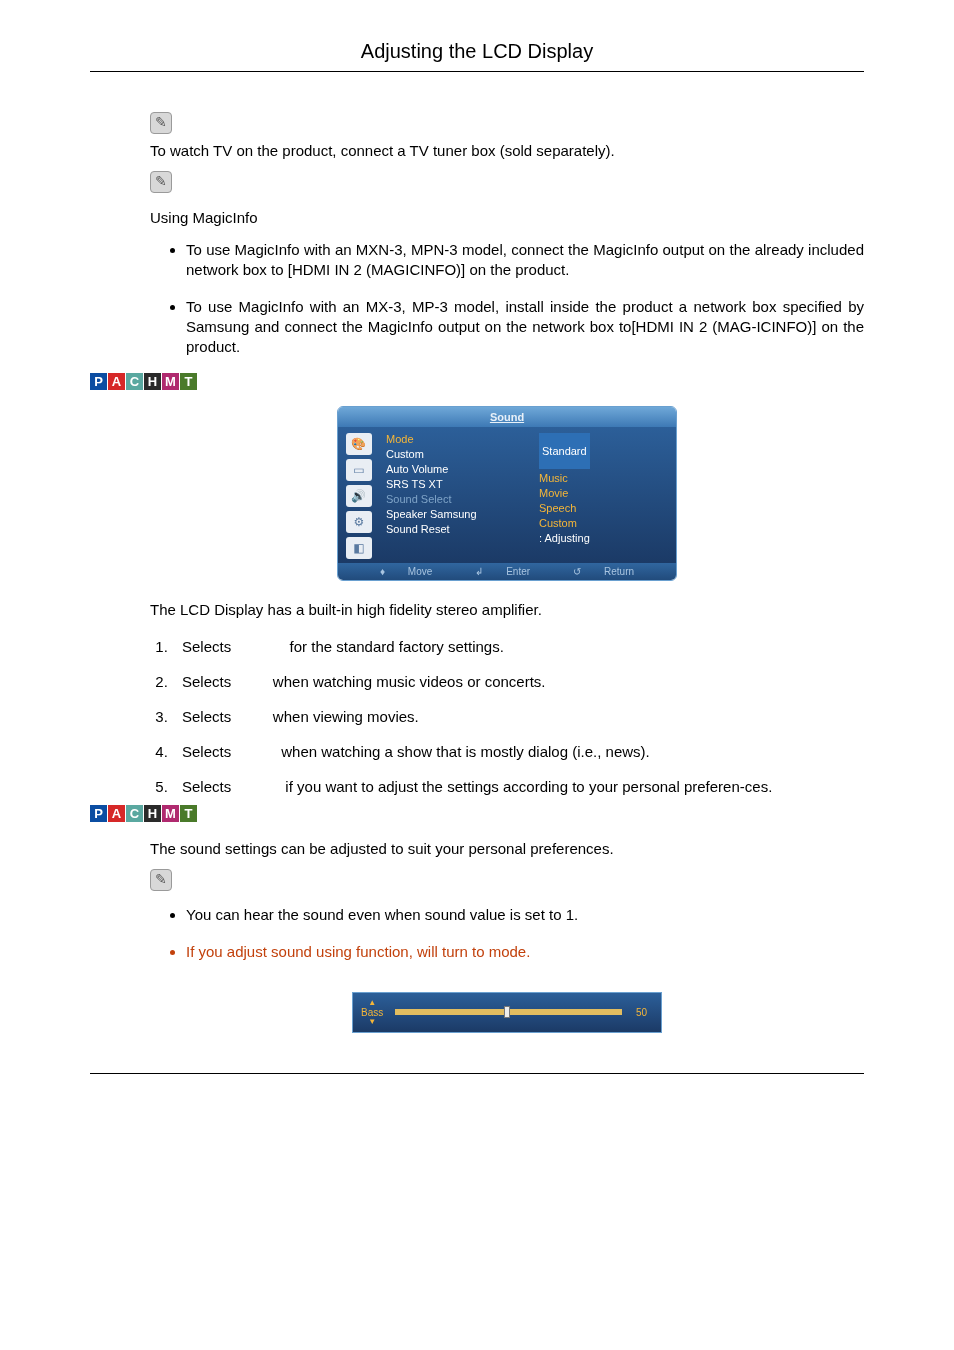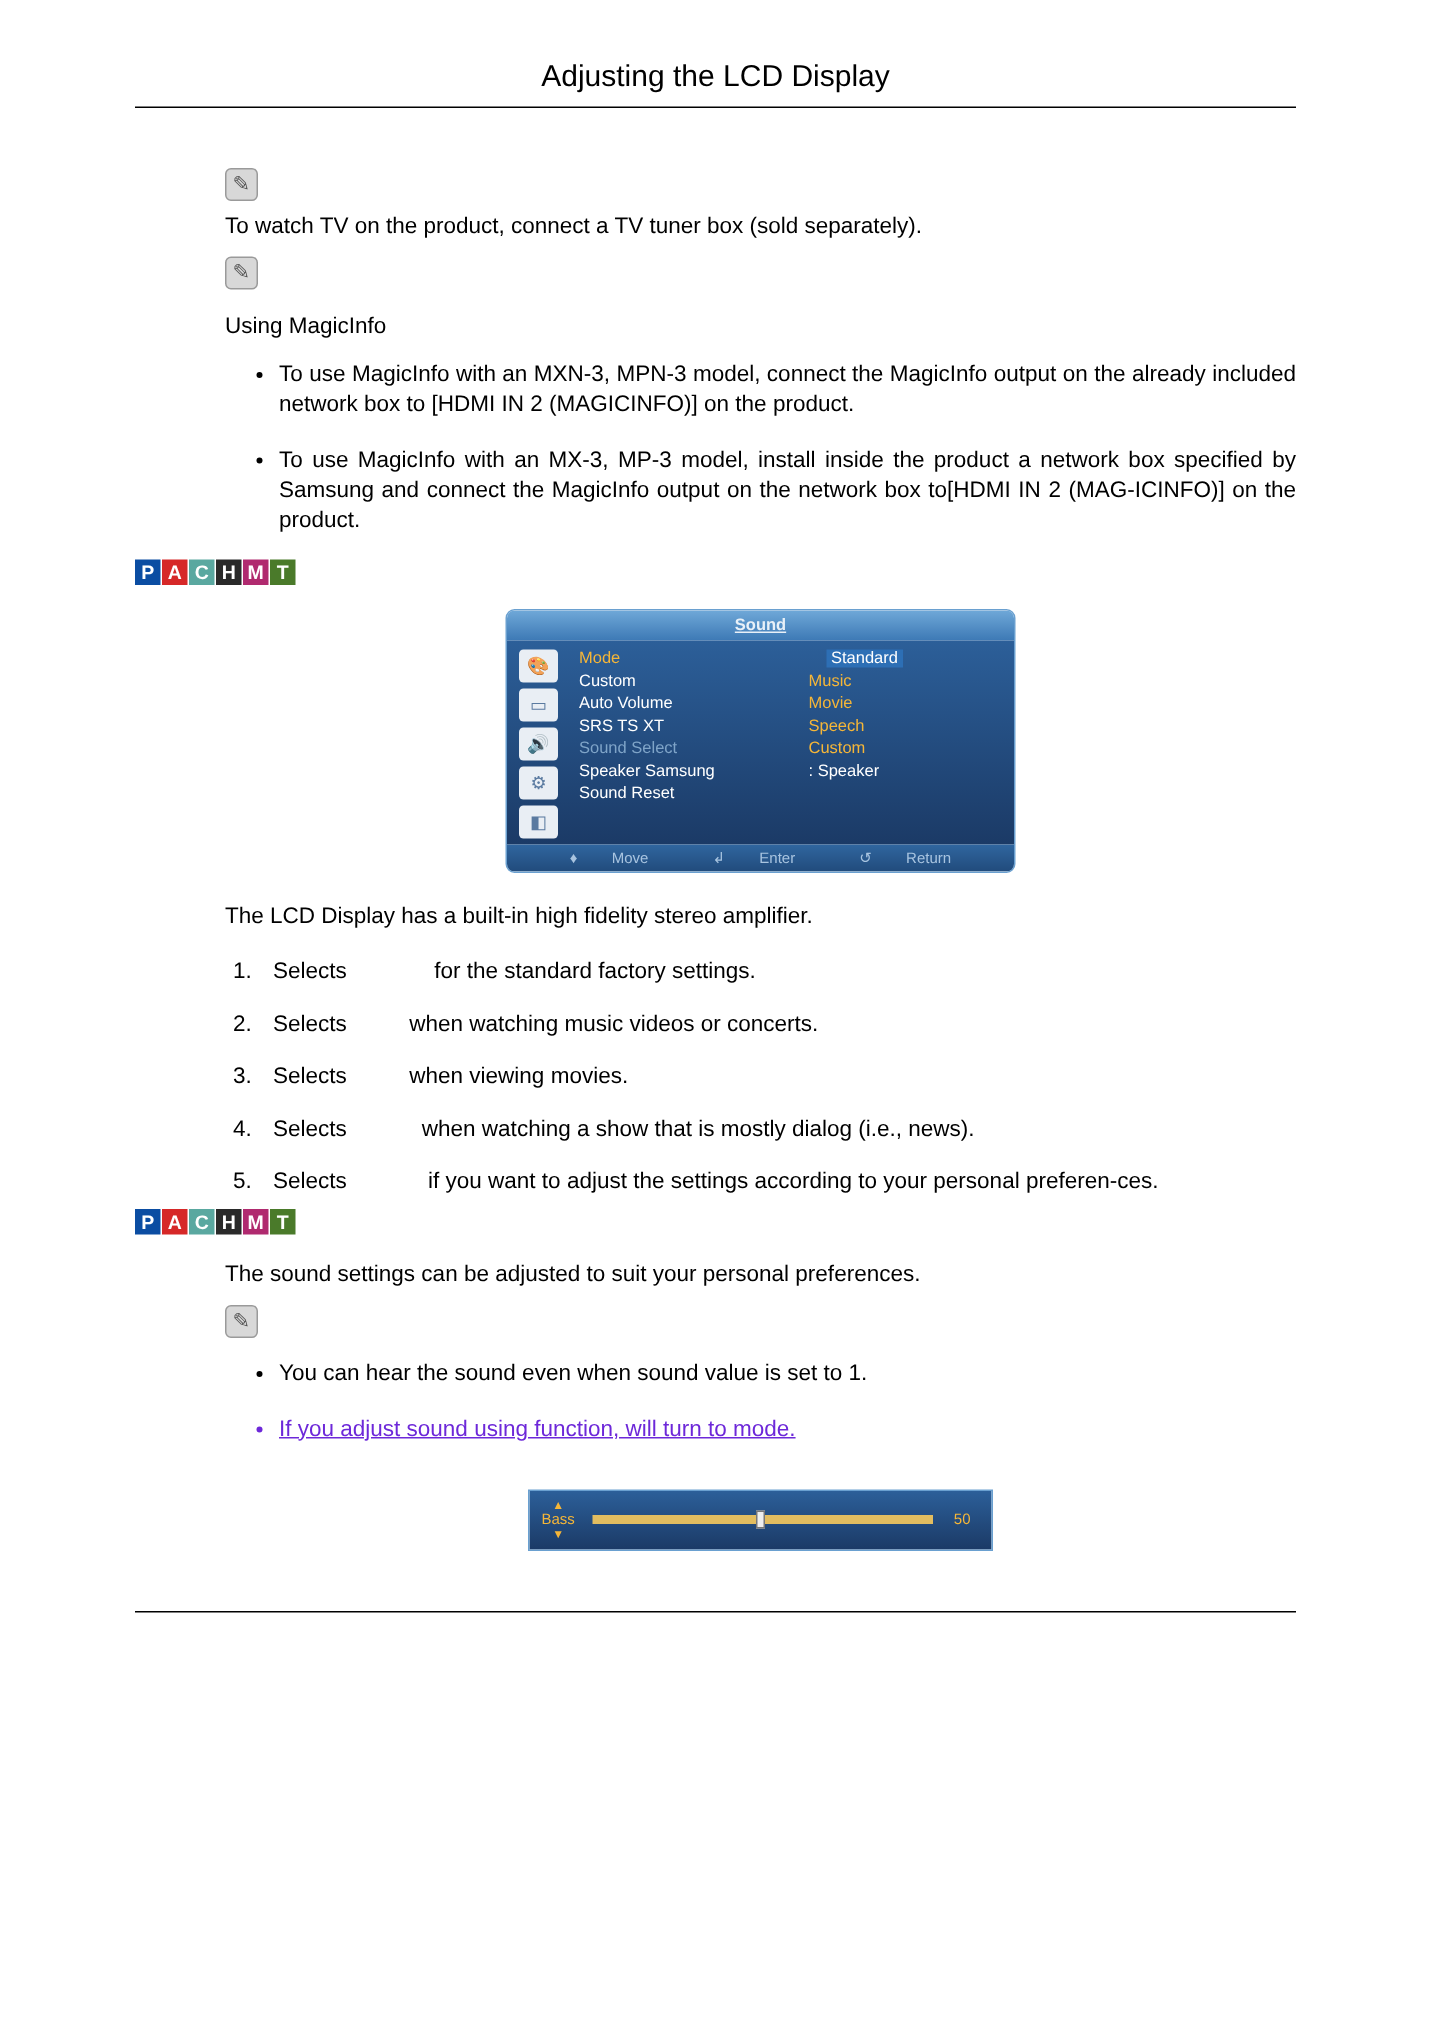--- a/index.html
+++ b/index.html
@@ -92,34 +92,34 @@
   .osd-ic {
     width: 26px; height: 22px; background: #e9eef4; border-radius: 3px;
     display: flex; align-items: center; justify-content: center;
     color: #5a7aa0; font-size: 12px;
   }
   .osd-cols { display: flex; flex: 1; gap: 24px; }
   .osd-col { display: flex; flex-direction: column; gap: 3px; flex: 1; }
   .osd-col div { white-space: nowrap; }
   .osd-dim { color: #7fa4c8; }
   .osd-hl  { color: #f5b638; }
-  .osd-sel { background: #2d6fb5; padding: 0 3px; display: inline-block; margin-left: 12px; }
+  .osd-sel { background: #2d6fb5; padding: 12px 3px; display: inline-block; }
   .osd-footer {
     background: linear-gradient(#30669f, #214b7c);
     text-align: center;
     padding: 3px 12px;
     font-size: 10px;
     color: #a8c4e0;
   }
   .osd-footer span { margin: 0 10px; }
 
   ol.numbered { list-style: decimal; margin-left: 22px; }
   ol.numbered > li { margin: 18px 0 8px 0; }
   ol.numbered > li .desc { margin: 14px 0 0 10px; display: block; }
-  .note-line-blue { color: #6d28d9; text-decoration: underline; }
+  .note-line-blue { color: #c2410c; }
 
   .slider-wrap { display: flex; justify-content: center; margin-top: 30px; }
   .slider {
     display: flex; align-items: center;
     background: linear-gradient(#2c5f99, #1b3a66);
     border: 1px solid #6aa0d0;
     padding: 6px 14px 6px 8px;
     width: 310px;
     font-size: 10px;
   }
@@ -191,21 +191,21 @@
               <div class="osd-dim">Sound Select</div>
               <div>Speaker Samsung</div>
               <div>Sound Reset</div>
             </div>
             <div class="osd-col">
               <div><span class="osd-sel">Standard</span></div>
               <div class="osd-hl">Music</div>
               <div class="osd-hl">Movie</div>
               <div class="osd-hl">Speech</div>
               <div class="osd-hl">Custom</div>
-              <div>: Speaker</div>
+              <div>: Adjusting</div>
             </div>
           </div>
         </div>
         <div class="osd-footer">
           <span><span>♦</span> <span>Move</span></span>
           <span><span>↲</span> <span>Enter</span></span>
           <span><span>↺</span> <span>Return</span></span>
         </div>
       </div>
     </div>

